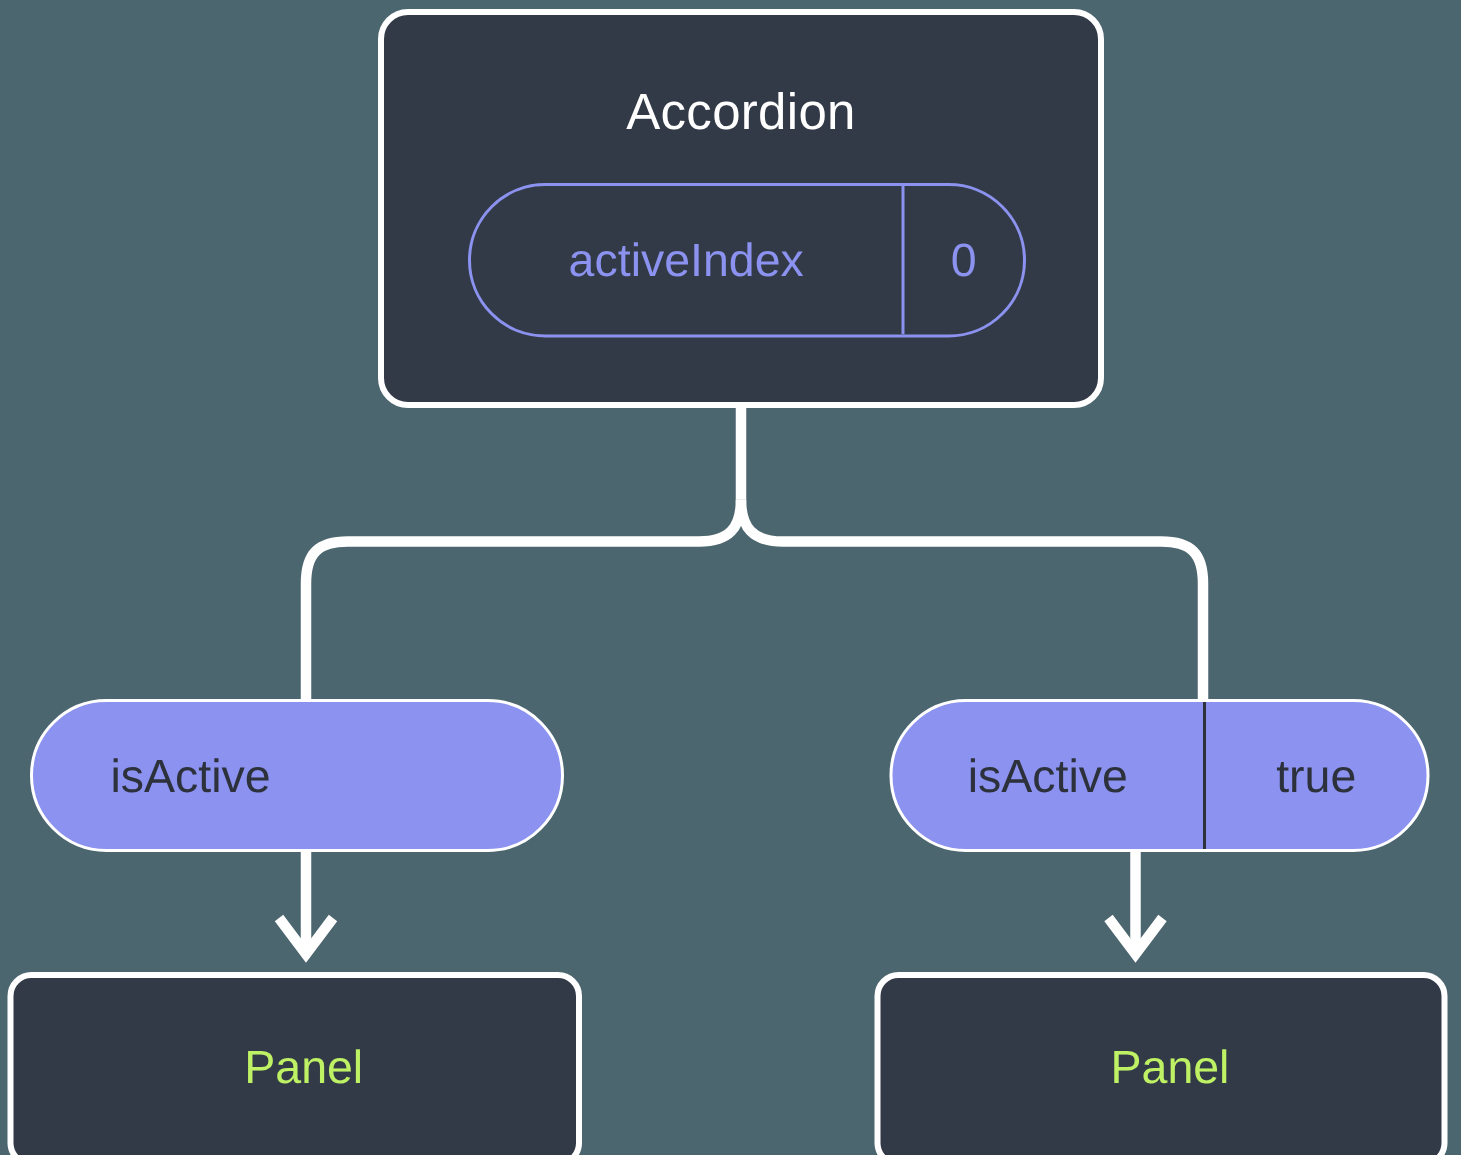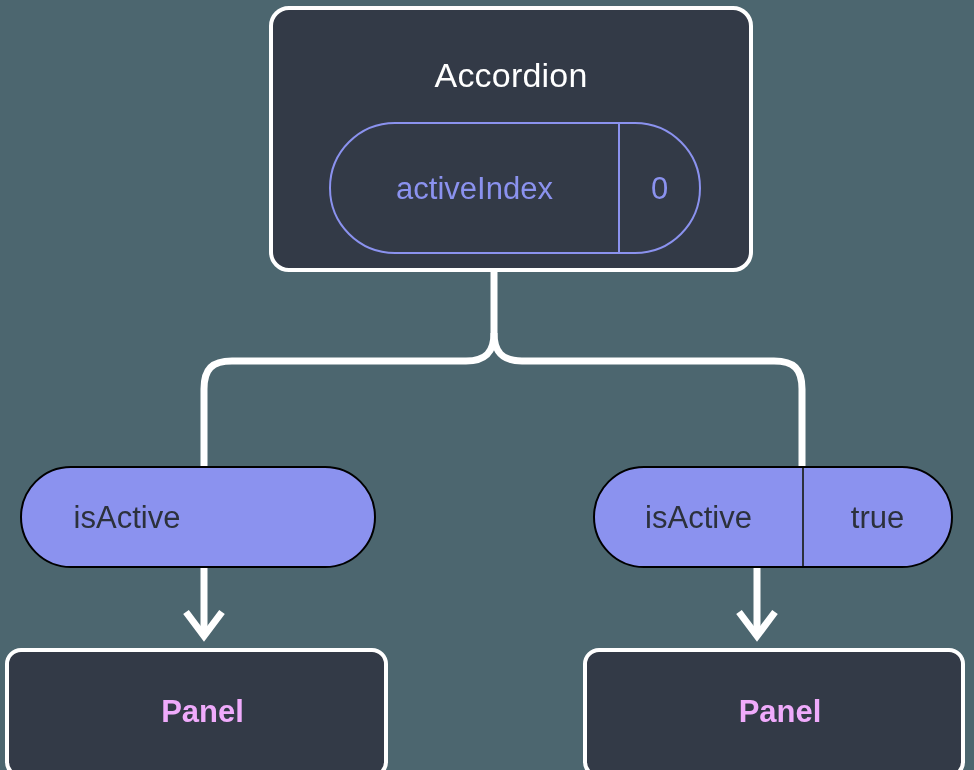--- a/index.html
+++ b/index.html
@@ -35,21 +35,20 @@
     background: #333a47;
     border: 4px solid #ffffff;
     border-radius: 18px;
   }
   #accordion-node {
     left: 252px;
     top: 6px;
     width: 484px;
     height: 266px;
     border-radius: 20px;
-    margin-left: 17px;
   }
   .node-title {
     position: absolute;
     left: 0;
     right: 0;
     top: 46px;
     text-align: center;
     color: #ffffff;
     font-size: 34px;
     font-weight: 400;
@@ -63,21 +62,21 @@
     align-items: stretch;
     background: transparent;
     border: 2px solid #8b92ef;
     border-radius: 999px;
     overflow: hidden;
   }
   #active-index-pill {
     left: 56px;
     top: 112px;
     width: 372px;
-    height: 132px;
+    height: 103px;
     text-align: right;
   }
   .pill-outline .pill-key,
   .pill-outline .pill-val {
     display: flex;
     align-items: center;
     justify-content: center;
     color: #8b92ef;
     font-size: 31px;
     line-height: 1;
@@ -90,21 +89,21 @@
     flex: 1;
     border-left: 2px solid #8b92ef;
   }
   
   .pill-filled {
     position: absolute;
     box-sizing: border-box;
     display: flex;
     align-items: stretch;
     background: #8b92ef;
-    border: 2px solid #000000;
+    border: 2px solid #ffffff;
     border-radius: 999px;
     overflow: hidden;
     height: 102px;
   }
   .pill-filled .pill-key,
   .pill-filled .pill-val {
     display: flex;
     align-items: center;
     justify-content: center;
     color: #2c313c;
@@ -144,23 +143,23 @@
     width: 382px;
     height: 130px;
     border-radius: 16px;
   }
   .panel-label {
     position: absolute;
     left: 0;
     right: 0;
     top: 42px;
     text-align: center;
-    color: #f0abfc;
+    color: #bef264;
     font-size: 31px;
-    font-weight: 700;
+    font-weight: 400;
     padding-left: 12px;
   }
 </style>
 </head>
 <body>
 
 <div id="stage">
 
   <svg id="wires" viewBox="0 0 974 770" width="974" height="770" fill="none">
 

